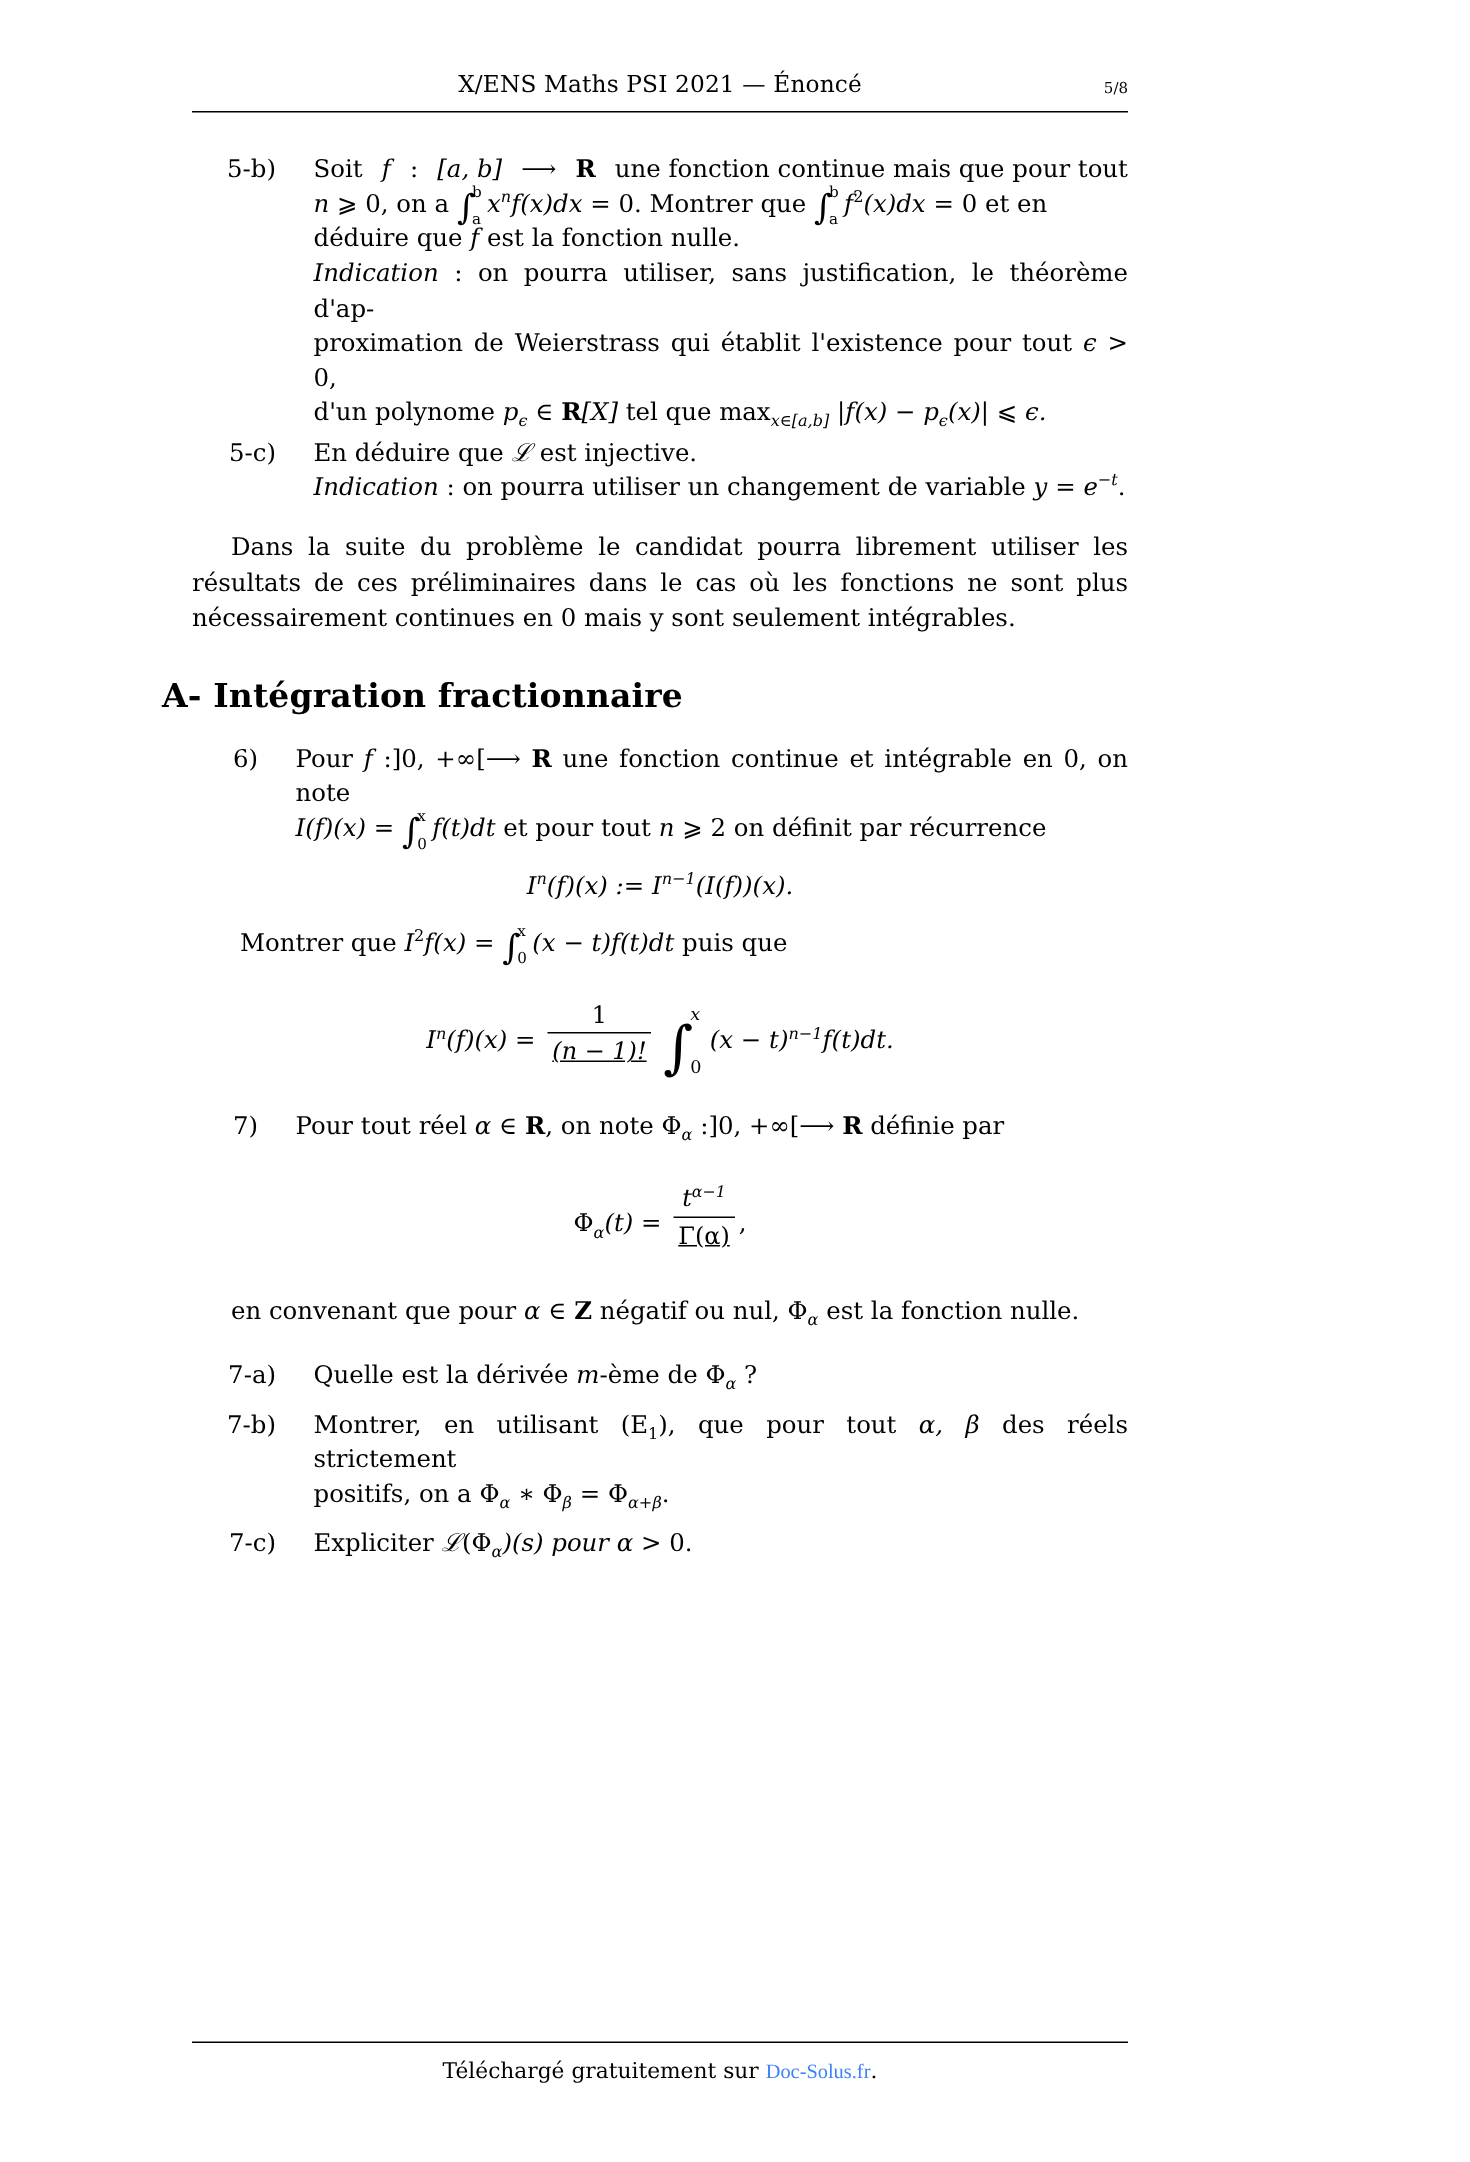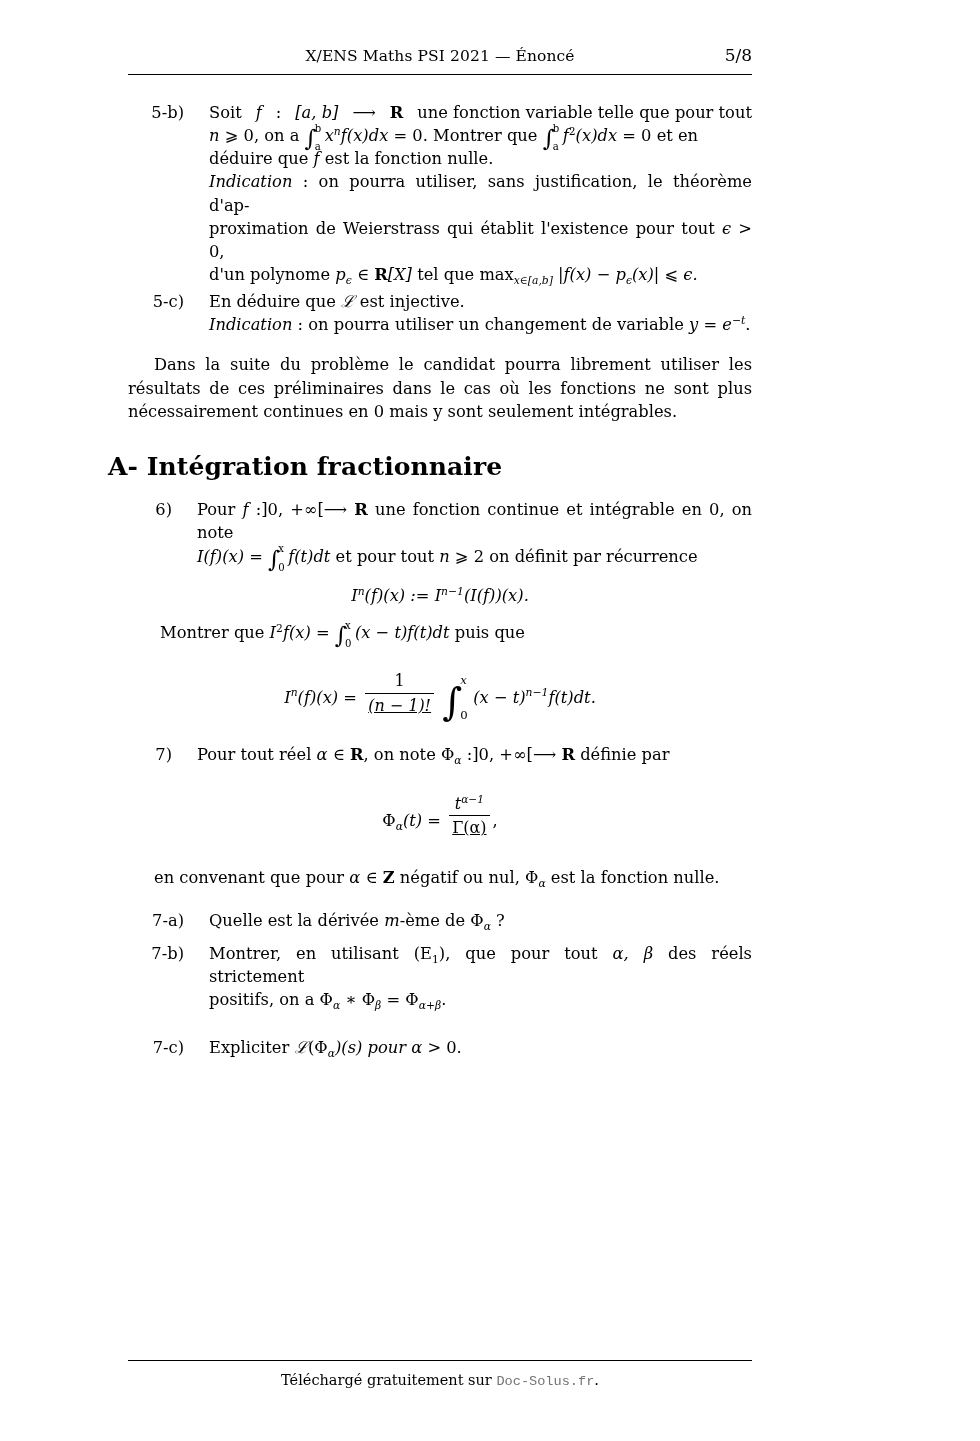--- a/index.html
+++ b/index.html
@@ -32,21 +32,21 @@
     justify-content: center;
     font-size: 15.5px;
   }
   .header-title {
     letter-spacing: 0.1px;
   }
   .header-page {
     position: absolute;
     right: 0;
     bottom: 0;
-    font-size: 17px;
+    font-size: 10px;
   }
   .header-rule {
     border-bottom: 1.1px solid #000;
     margin-top: 9px;
   }
 
   
   .content {
     margin-top: 26px;
     font-size: 16.3px;
@@ -74,21 +74,21 @@
   .lvl-sub .item-label { width: 56px; }
   .lvl-main .item-label { width: 30px; }
 
   .para {
     margin-top: 17px;
     text-indent: 26px;
     text-align: justify;
   }
 
   .section-title {
-    font-size: 25px;
+    font-size: 22px;
     font-weight: bold;
     margin-top: 26px;
     margin-bottom: 14px;
     margin-left: -20px;
     letter-spacing: 0.1px;
   }
 
   .display {
     text-align: center;
     margin: 16px 0 14px 0;
@@ -164,22 +164,22 @@
   }
   .footer-rule {
     border-top: 1.1px solid #000;
     margin-bottom: 11px;
   }
   .footer-text {
     text-align: center;
     font-size: 14.5px;
   }
   .footer-link {
-    color: #737373;
-    font-family: Liberation Mono, monospace;
+    color: #3b82f6;
+    font-family: Liberation Serif, serif;
     font-size: 13.6px;
     text-decoration: none;
   }
 </style>
 </head>
 <body>
 
 <div class="page">
 
   <div class="header">
@@ -193,21 +193,21 @@
     <div class="item lvl-sub">
       <div class="item-label">5-b)</div>
       <div class="item-body">
         <div style="display:flex;justify-content:space-between;">
           <span>Soit</span>
           <span class="mi">f</span>
           <span>:</span>
           <span class="mi">[a, b]</span>
           <span>⟶</span>
           <span class="mb">R</span>
-          <span>une fonction variable telle que pour tout</span>
+          <span>une fonction continue mais que pour tout</span>
         </div>
         <div>
           <span class="mi">n</span>
           <span>⩾</span>
           <span>0, on a</span>
           <span class="intg">∫</span><span class="intlim"><span class="top">b</span><span class="bot">a</span></span><span class="mi">x</span><sup class="sm mi">n</sup><span class="mi">f(x)dx</span>
           <span>= 0. Montrer que</span>
           <span class="intg">∫</span><span class="intlim"><span class="top">b</span><span class="bot">a</span></span><span class="mi">f</span><sup class="sm">2</sup><span class="mi">(x)dx</span>
           <span>= 0 et en</span>
         </div>
@@ -350,21 +350,21 @@
         <div>
           <span>positifs, on a Φ</span><sub class="sm mi">α</sub>
           <span>∗</span>
           <span>Φ</span><sub class="sm mi">β</sub>
           <span>=</span>
           <span>Φ</span><sub class="sm mi">α+β</sub><span>.</span>
         </div>
       </div>
     </div>
 
-    <div class="item lvl-sub" style="margin-top:24px;align-items:flex-end;">
+    <div class="item lvl-sub" style="margin-top:10px;align-items:flex-end;">
       <div class="item-label">7-c)</div>
       <div class="item-body">
         <span>Expliciter</span>
         <span class="cal">ℒ</span><span>(Φ</span><sub class="sm mi">α</sub><span class="mi">)(s) pour</span>
         <span class="mi">α</span>
         <span>&gt; 0.</span>
       </div>
     </div>
 
   </div>

